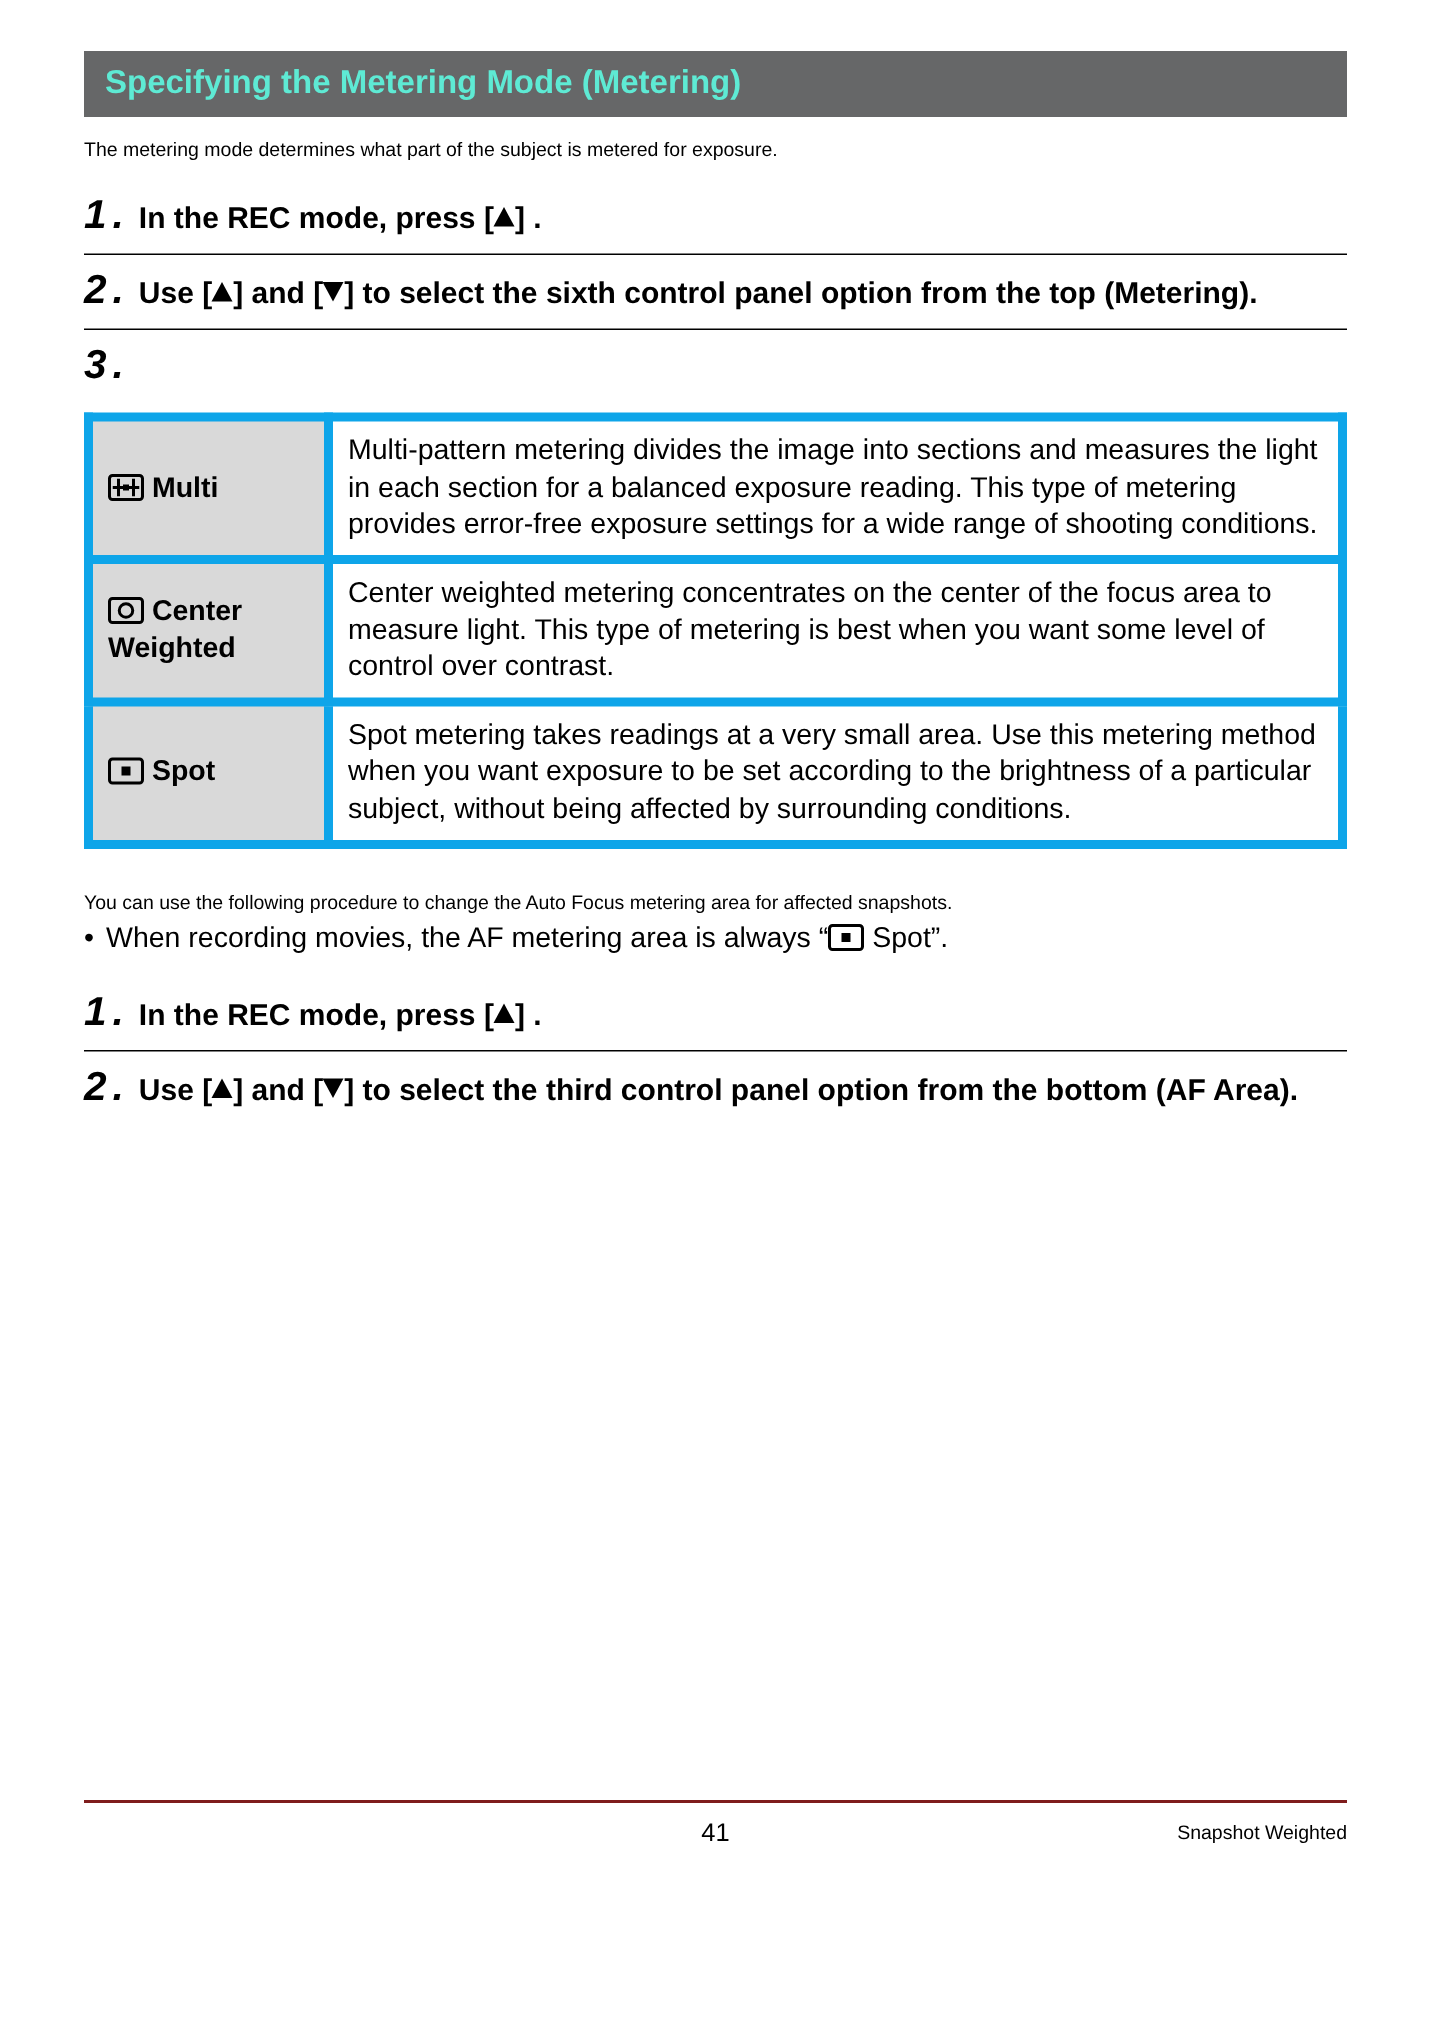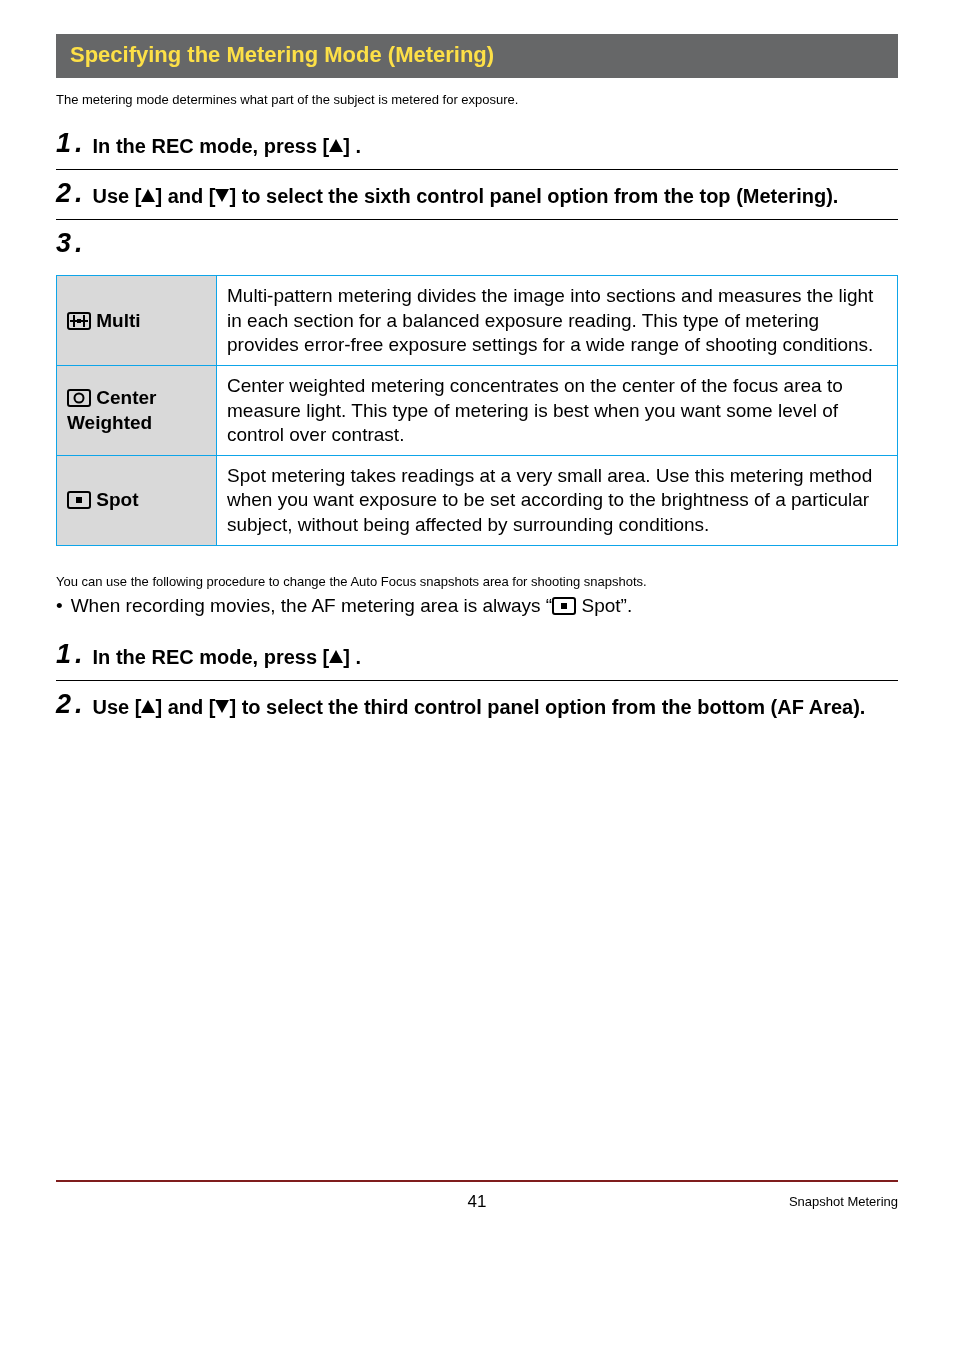--- a/index.html
+++ b/index.html
@@ -9,21 +9,21 @@
     font-family: Arial, Helvetica, sans-serif;
     background: #fff;
     color: #000;
     width: 954px;
   }
   .page {
     padding: 34px 56px 0 56px;
   }
   .section-header {
     background: #666768;
-    color: #fde047;
+    color: #5eead4;
     font-size: 22px;
     font-weight: bold;
     padding: 8px 14px 10px 14px;
     margin: 0 0 14px 0;
     text-align: left;
   }
   .body-text {
     font-size: 13px;
     line-height: 1.25;
     margin: 0 0 22px 0;
@@ -69,21 +69,21 @@
   .tri-down { border-left: 7px solid transparent; border-right: 7px solid transparent; border-top: 13px solid #000; }
   .tri-left { border-top: 7px solid transparent; border-bottom: 7px solid transparent; border-right: 13px solid #000; }
   .tri-right { border-top: 7px solid transparent; border-bottom: 7px solid transparent; border-left: 13px solid #000; }
 
   table.meter {
     border-collapse: collapse;
     width: 100%;
     margin: 18px 0 28px 0;
   }
   table.meter td {
-    border: 1px solid #0ea5e9;
+    border: 6px solid #0ea5e9;
     padding: 8px 10px;
     vertical-align: middle;
     font-size: 19px;
     line-height: 1.28;
   }
   table.meter td.label {
     width: 160px;
     background: #d9d9d9;
     font-weight: bold;
     margin-left: 24px;
@@ -201,21 +201,21 @@
               </svg>
         </span>
         <span>Spot</span>
       </td>
       <td>Spot metering takes readings at a very small area. Use this metering method when you want exposure to be set according to the brightness of a particular subject, without being affected by surrounding conditions.</td>
     </tr>
   </tbody>
     </table>
 
 
-  <p class="body-text" style="margin-bottom:4px">You can use the following procedure to change the Auto Focus snapshots area for shooting snapshots.</p>
+  <p class="body-text" style="margin-bottom:4px">You can use the following procedure to change the Auto Focus metering area for affected snapshots.</p>
 
   <div class="bullet-line">
     <span class="dot">•</span>
     <span>
       <span>When recording movies, the AF metering area is always “</span><span class="icon-box white-bg">
           <svg width="18" height="12" viewBox="0 0 18 12">
             <rect x="6" y="3" width="6" height="6" fill="#000"></rect>
           </svg>
         </span><span> Spot”.</span>
     </span>
@@ -234,16 +234,16 @@
   <div class="step">
     <span class="step-num">2</span>
       <span class="step-dot">.</span>
     <span class="step-text">
       <span>Use [</span><span class="tri tri-up"></span><span>] and [</span><span class="tri tri-down"></span><span>] to select the third control panel option from the bottom (AF Area).</span>
     </span>
   </div>
 
   <div class="footer">
     <div class="page-num">41</div>
-    <div class="footer-right">Snapshot Metering</div>
+    <div class="footer-right">Snapshot Weighted</div>
   </div>
 
 </div>
 
 </body></html>

